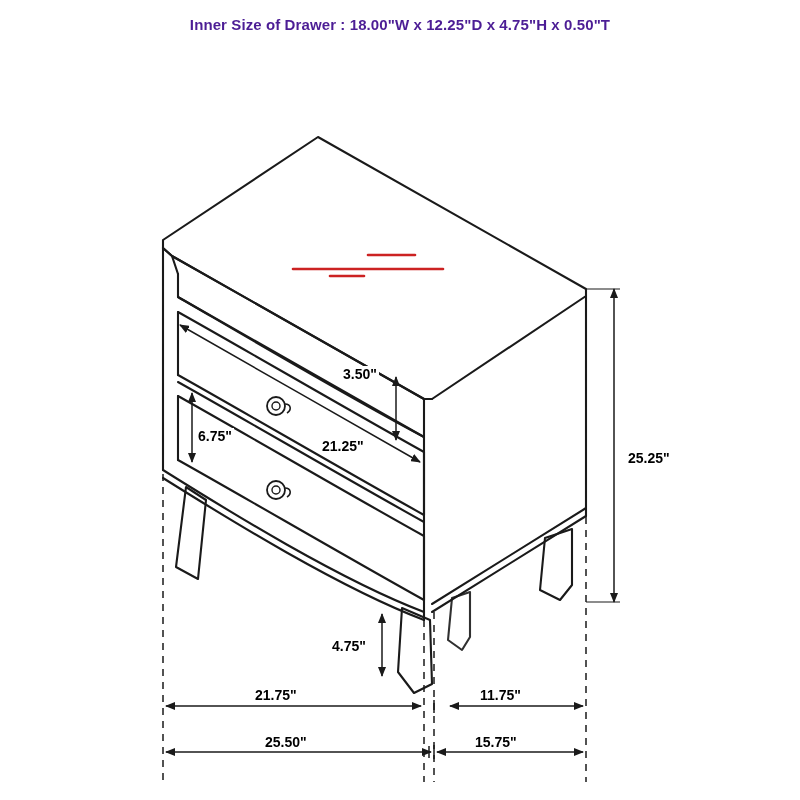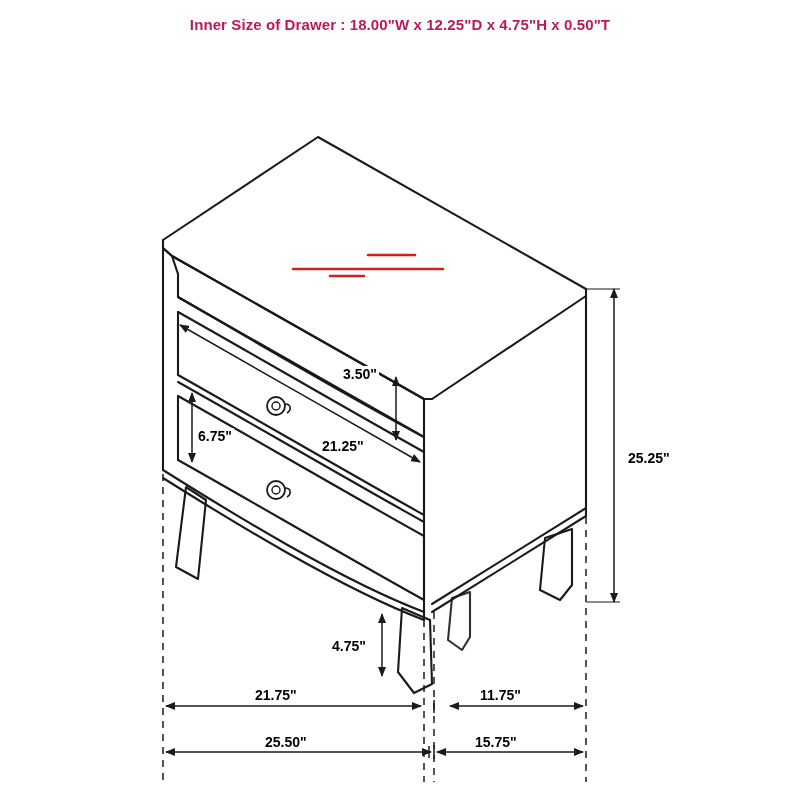--- a/index.html
+++ b/index.html
@@ -22,21 +22,21 @@
   }
   .title {
     position: absolute;
     top: 16px;
     left: 0;
     width: 800px;
     text-align: center;
     font-size: 15px;
     font-weight: bold;
     letter-spacing: 0.1px;
-    color: #be185d;
+    color: #4c1d95;
   }
   svg.drawing {
     position: absolute;
     top: 0;
     left: 0;
     width: 800px;
     height: 800px;
   }
   .dimlabel {
     position: absolute;

